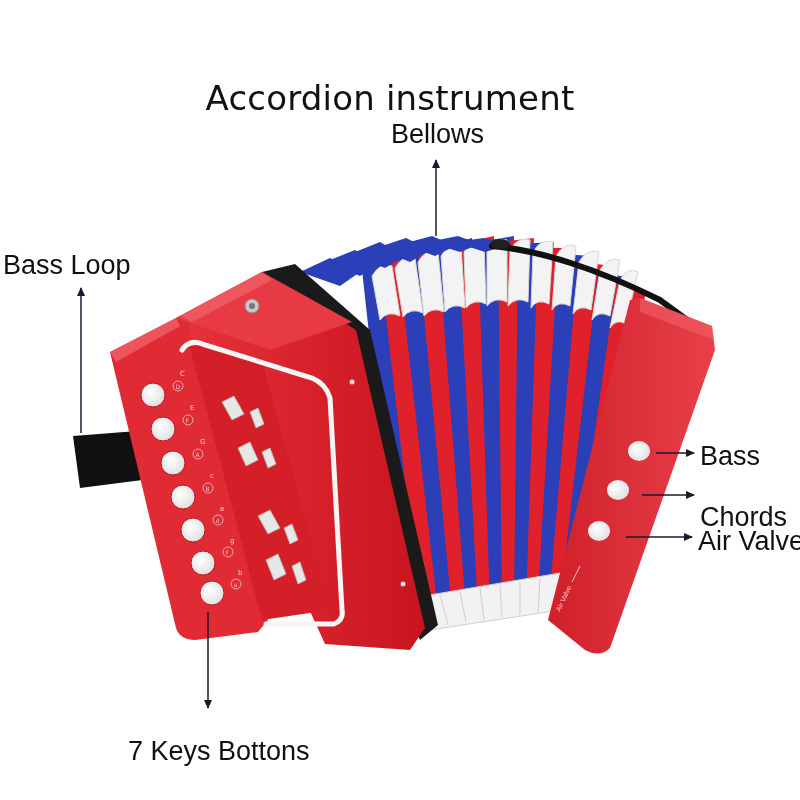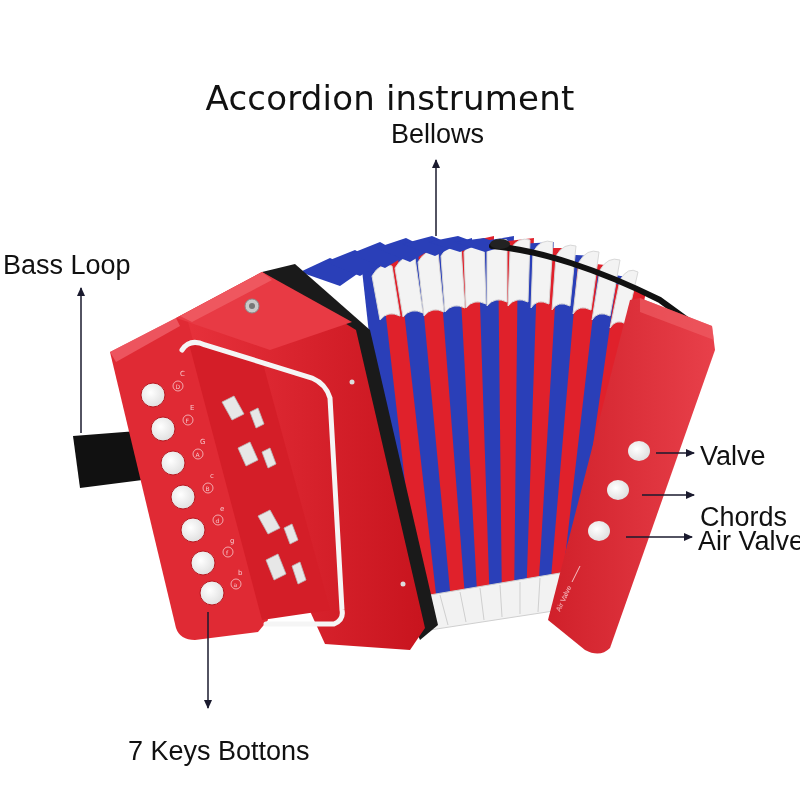--- a/index.html
+++ b/index.html
@@ -190,16 +190,16 @@
     <line x1="81" y1="433" x2="81" y2="288" marker-end="url(#arr)"></line>
     <line x1="656" y1="453" x2="694" y2="453" marker-end="url(#arr)"></line>
     <line x1="642" y1="495" x2="694" y2="495" marker-end="url(#arr)"></line>
     <line x1="626" y1="537" x2="692" y2="537" marker-end="url(#arr)"></line>
     <line x1="208" y1="612" x2="208" y2="708" marker-end="url(#arr)"></line>
   </g>
 </svg>
 
 <div class="label" id="lbl-bellows">Bellows</div>
 <div class="label" id="lbl-thumb">Bass Loop</div>
-<div class="label" id="lbl-bass">Valve</div>
+<div class="label" id="lbl-bass">Bass</div>
 <div class="label" id="lbl-chords">Chords</div>
 <div class="label" id="lbl-airvalve">Air Valve</div>
 <div class="label" id="lbl-keys">7 Keys Bottons</div>
 
 </body></html>

